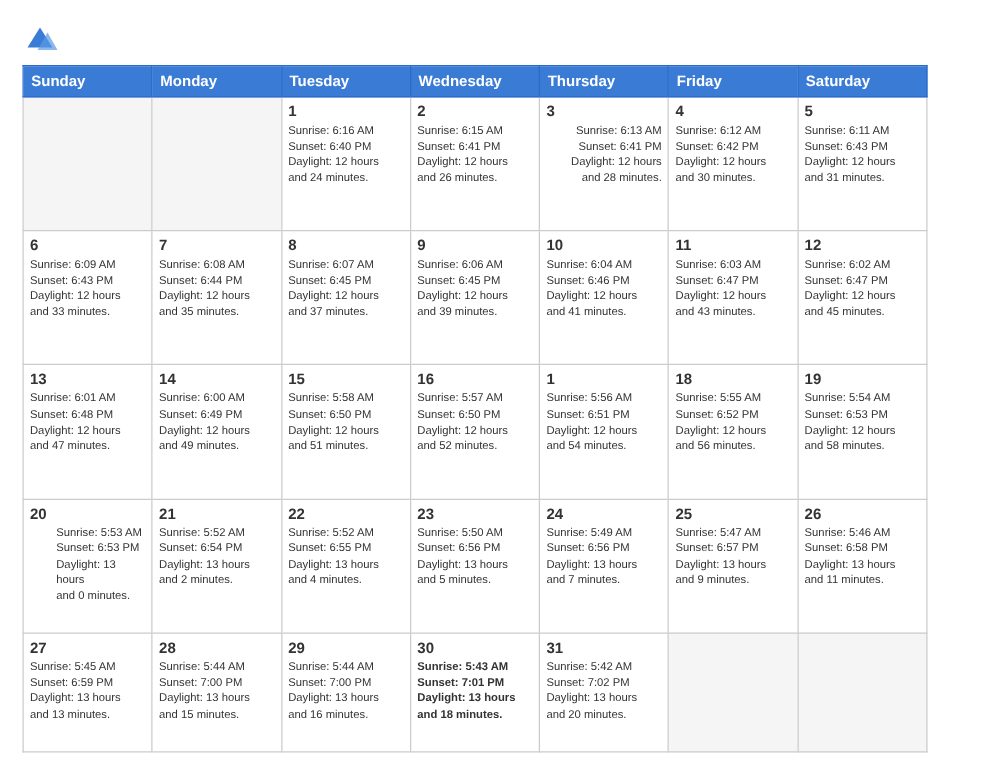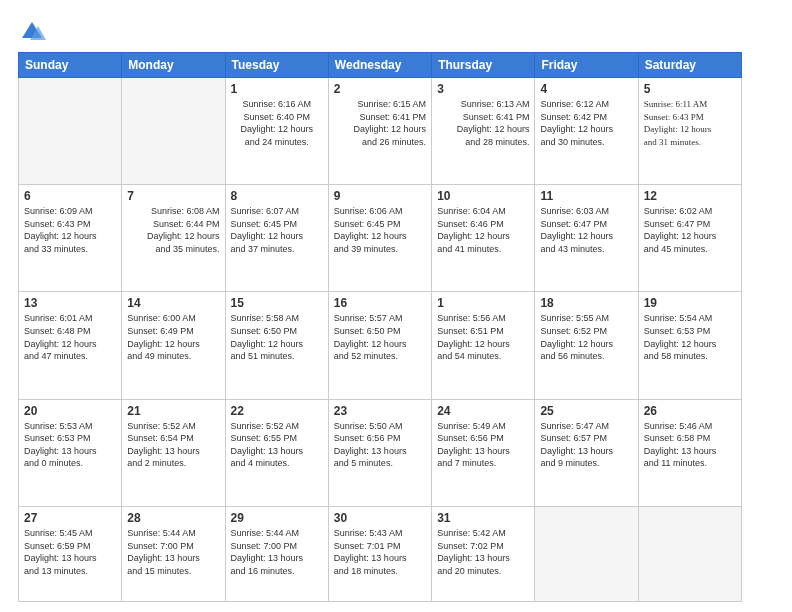--- a/index.html
+++ b/index.html
@@ -127,65 +127,65 @@
           <th>Friday</th>
           <th>Saturday</th>
         </tr>
     </thead>
     <tbody id="calendar-body">
     <tr>
           <td class="empty"></td>
           <td class="empty"></td>
           <td>
             <span class="day-number">1</span>
-            <div class="day-info" style="white-space: pre-line; text-align: center;">Sunrise: 6:16 AM
+            <div class="day-info" style="white-space: pre-line;">Sunrise: 6:16 AM
 Sunset: 6:40 PM
 Daylight: 12 hours
 and 24 minutes.</div>
           </td>
           <td>
             <span class="day-number">2</span>
-            <div class="day-info" style="white-space: pre-line; text-align: right;">Sunrise: 6:15 AM
+            <div class="day-info" style="white-space: pre-line;">Sunrise: 6:15 AM
 Sunset: 6:41 PM
 Daylight: 12 hours
 and 26 minutes.</div>
           </td>
           <td>
             <span class="day-number">3</span>
             <div class="day-info" style="white-space: pre-line; text-align: right;">Sunrise: 6:13 AM
 Sunset: 6:41 PM
 Daylight: 12 hours
 and 28 minutes.</div>
           </td>
           <td>
             <span class="day-number">4</span>
             <div class="day-info" style="white-space: pre-line;">Sunrise: 6:12 AM
 Sunset: 6:42 PM
 Daylight: 12 hours
 and 30 minutes.</div>
           </td>
           <td>
             <span class="day-number">5</span>
-            <div class="day-info" style="white-space: pre-line; font-family: Liberation Serif, serif;">Sunrise: 6:11 AM
+            <div class="day-info" style="white-space: pre-line;">Sunrise: 6:11 AM
 Sunset: 6:43 PM
 Daylight: 12 hours
 and 31 minutes.</div>
           </td>
         </tr>
         <tr>
           <td>
             <span class="day-number">6</span>
             <div class="day-info" style="white-space: pre-line;">Sunrise: 6:09 AM
 Sunset: 6:43 PM
 Daylight: 12 hours
 and 33 minutes.</div>
           </td>
           <td>
             <span class="day-number">7</span>
-            <div class="day-info" style="white-space: pre-line; text-align: right;">Sunrise: 6:08 AM
+            <div class="day-info" style="white-space: pre-line;">Sunrise: 6:08 AM
 Sunset: 6:44 PM
 Daylight: 12 hours
 and 35 minutes.</div>
           </td>
           <td>
             <span class="day-number">8</span>
             <div class="day-info" style="white-space: pre-line;">Sunrise: 6:07 AM
 Sunset: 6:45 PM
 Daylight: 12 hours
 and 37 minutes.</div>
@@ -266,21 +266,21 @@
             <span class="day-number">19</span>
             <div class="day-info" style="white-space: pre-line;">Sunrise: 5:54 AM
 Sunset: 6:53 PM
 Daylight: 12 hours
 and 58 minutes.</div>
           </td>
         </tr>
         <tr>
           <td>
             <span class="day-number">20</span>
-            <div class="day-info" style="white-space: pre-line;">Sunrise: 5:53 AM
+            <div class="day-info" style="white-space: pre-line; margin-left: 21px;">Sunrise: 5:53 AM
 Sunset: 6:53 PM
 Daylight: 13 hours
 and 0 minutes.</div>
           </td>
           <td>
             <span class="day-number">21</span>
             <div class="day-info" style="white-space: pre-line;">Sunrise: 5:52 AM
 Sunset: 6:54 PM
 Daylight: 13 hours
 and 2 minutes.</div>
@@ -338,21 +338,21 @@
           </td>
           <td>
             <span class="day-number">29</span>
             <div class="day-info" style="white-space: pre-line;">Sunrise: 5:44 AM
 Sunset: 7:00 PM
 Daylight: 13 hours
 and 16 minutes.</div>
           </td>
           <td>
             <span class="day-number">30</span>
-            <div class="day-info" style="white-space: pre-line;">Sunrise: 5:43 AM
+            <div class="day-info" style="white-space: pre-line; font-weight: bold;">Sunrise: 5:43 AM
 Sunset: 7:01 PM
 Daylight: 13 hours
 and 18 minutes.</div>
           </td>
           <td>
             <span class="day-number">31</span>
             <div class="day-info" style="white-space: pre-line;">Sunrise: 5:42 AM
 Sunset: 7:02 PM
 Daylight: 13 hours
 and 20 minutes.</div>

